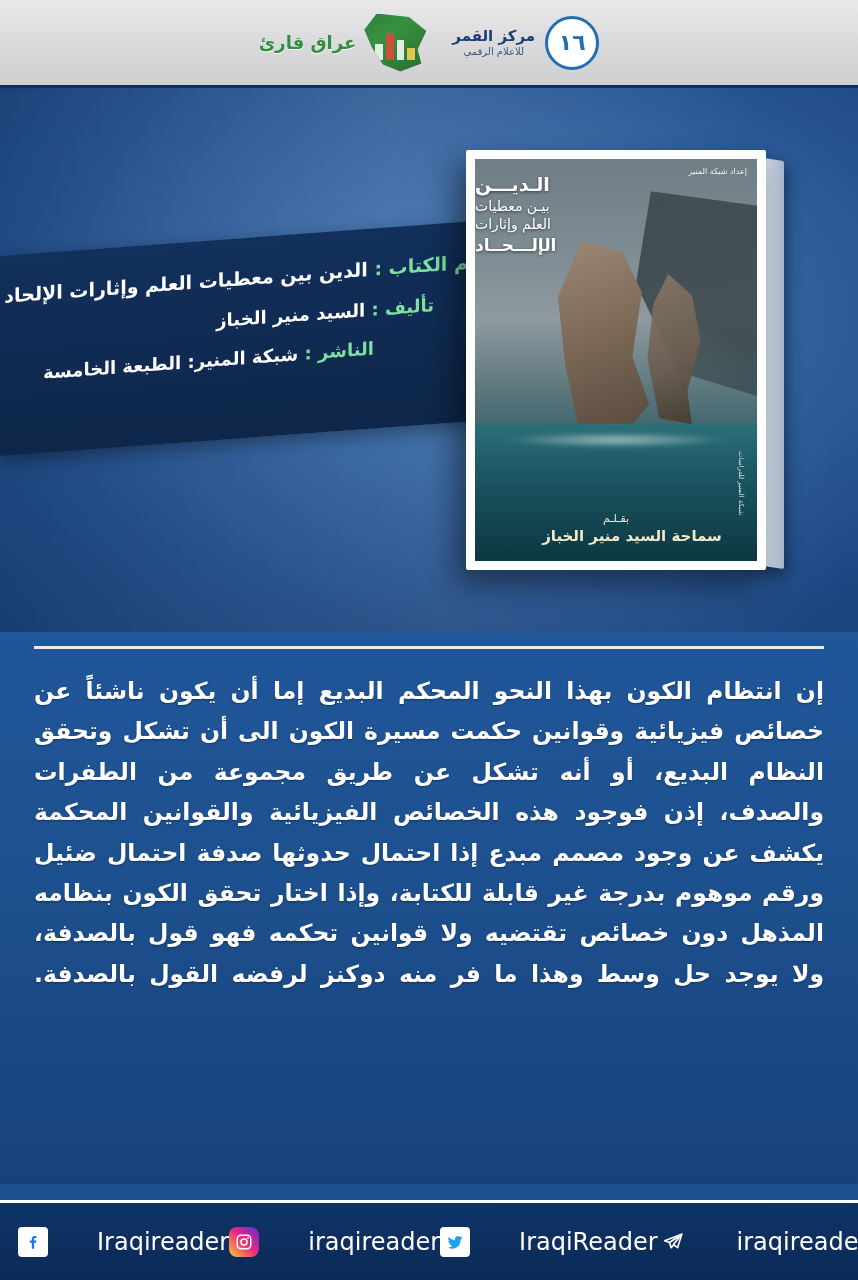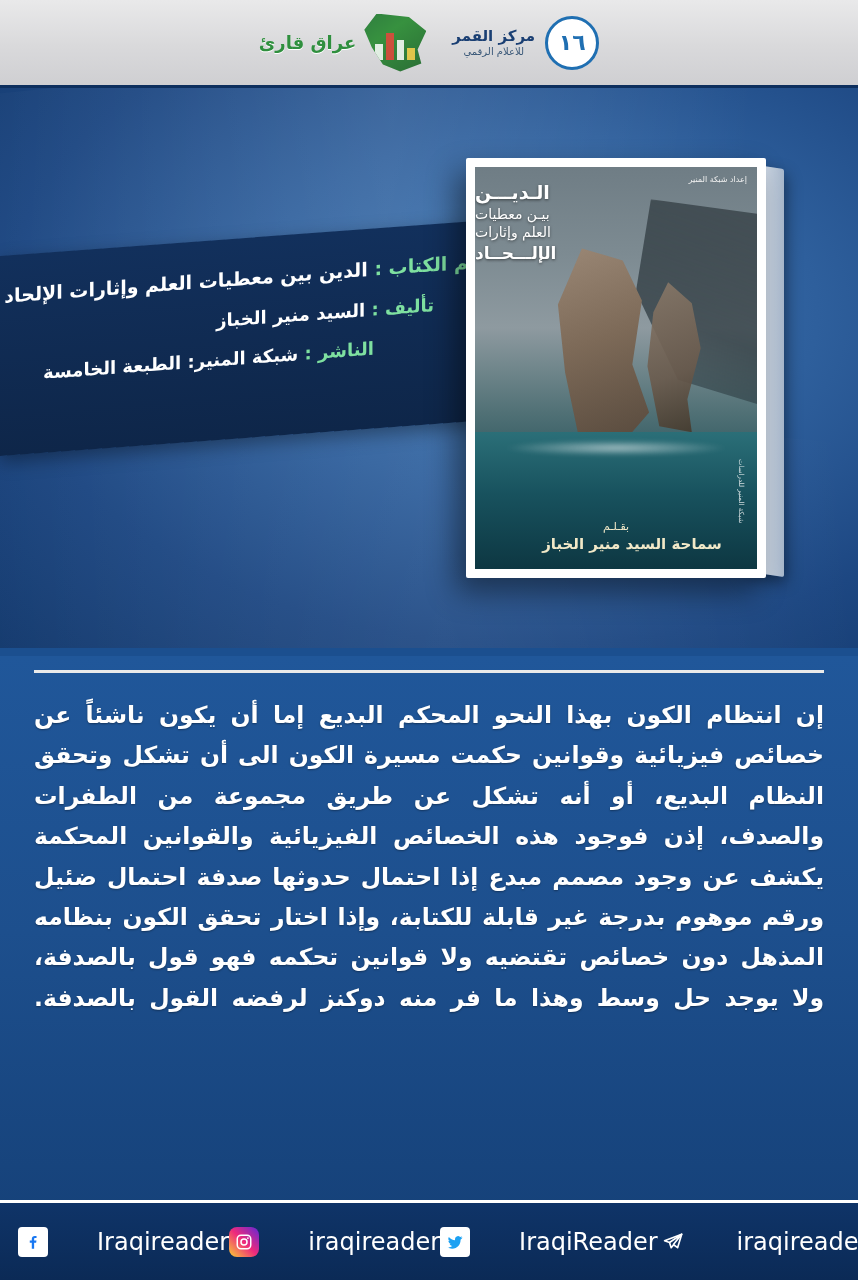--- a/index.html
+++ b/index.html
@@ -104,21 +104,20 @@
   .info-line .k { color: #7ee0a0; }
   .info-line.l2, .info-line.l3 { font-size: 18px; }
   .info-line.l2 { padding-right: 60px; }
   .info-line.l3 { padding-right: 120px; }
 
   
   .book-wrap {
     position: absolute; top: 62px; right: 92px;
     width: 300px; height: 420px;
     perspective: 900px;
-    margin-top: 8px;
   }
   .book-spine {
     position: absolute; top: 8px; right: -18px;
     width: 42px; height: 408px;
     background: linear-gradient(90deg, #e9eef5 0%, #cbd6e4 60%, #a8b8cc 100%);
     transform: skewY(8deg);
     border-radius: 2px;
     box-shadow: 2px 6px 16px rgba(0,0,0,.45);
   }
   .book-cover {
@@ -187,21 +186,21 @@
   .cover-author .a2 { font-size: 15px; font-weight: bold; margin-top: 2px; padding-left: 32px; }
   .cover-side-note {
     position: absolute; bottom: 46px; right: 12px;
     writing-mode: vertical-rl;
     font-size: 7px; color: rgba(255,255,255,.8);
     direction: rtl;
   }
 
   
   .body-section {
-    position: absolute; top: 656px; left: 0;
+    position: absolute; top: 632px; left: 0;
     width: 858px; height: 552px;
     background: linear-gradient(180deg, #20579a 0%, #1d4f8d 40%, #174customs 100%);
     background: linear-gradient(180deg, #20579a 0%, #1d4f8d 50%, #16427a 100%);
     padding: 0 34px;
     direction: rtl;
   }
   .divider {
     width: 790px; height: 3px; margin: 14px auto 0;
     background: #eaeaea;
   }

